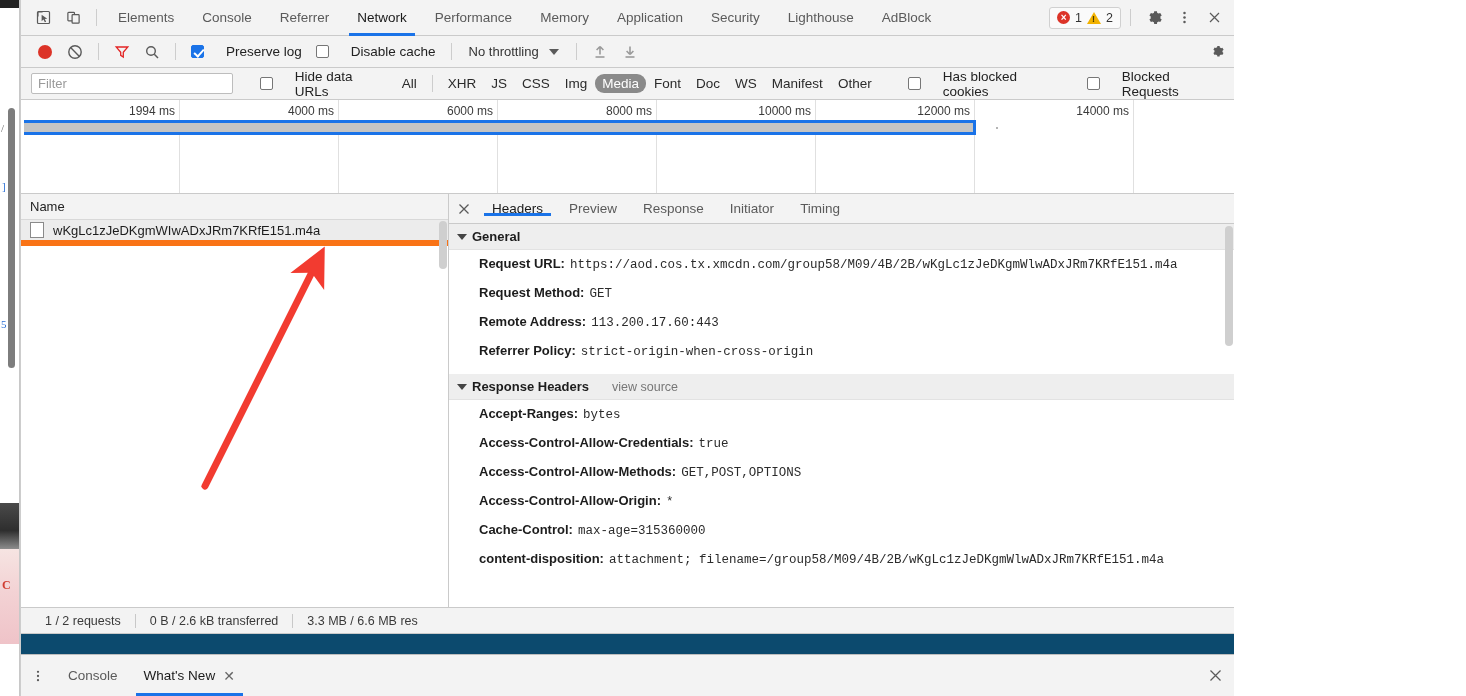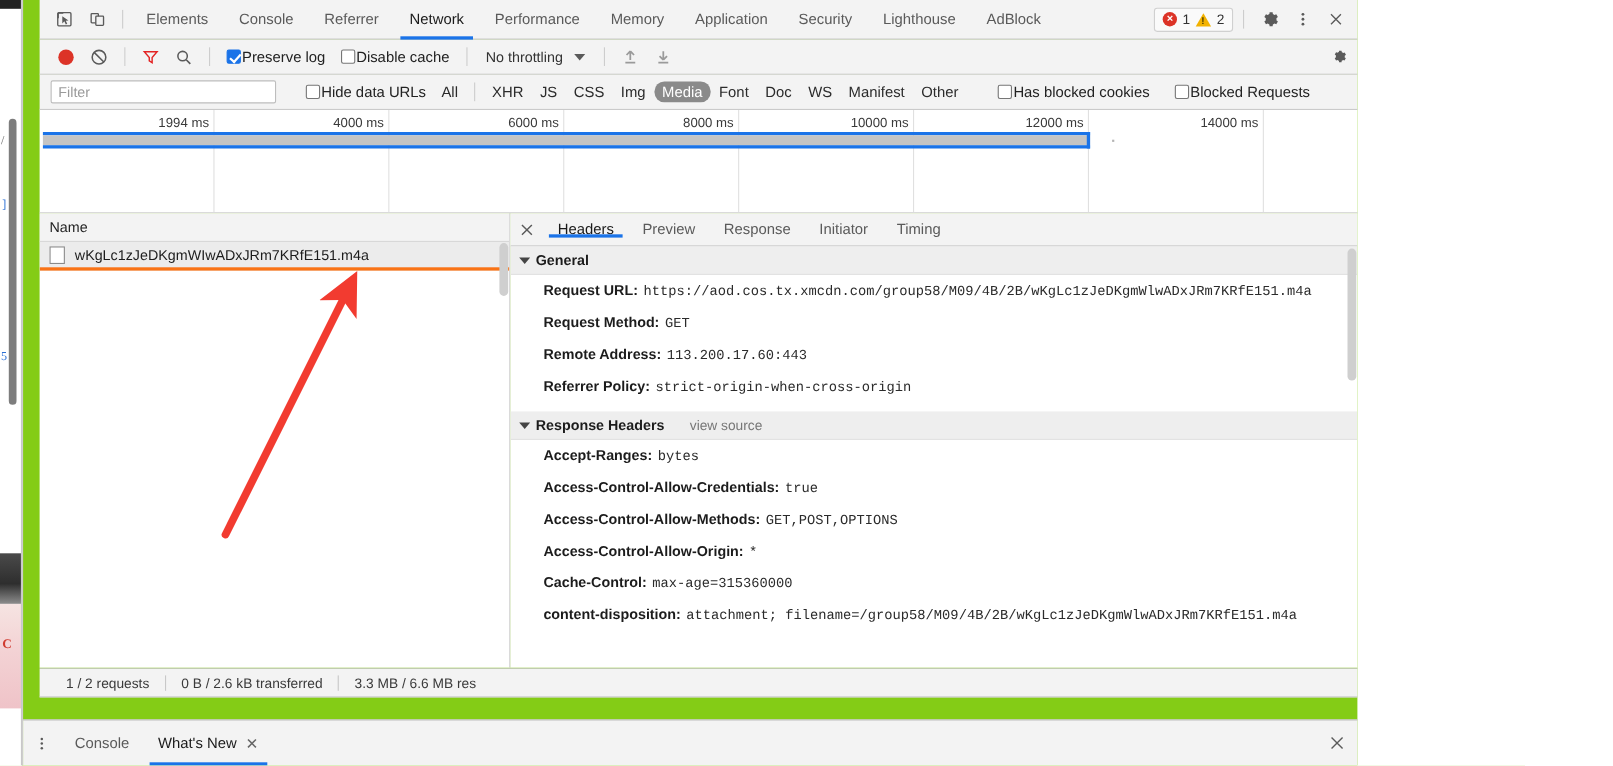--- a/index.html
+++ b/index.html
@@ -54,23 +54,22 @@
   }
   .sliver-edge {
     position: absolute; left: 19px; top: 0; width: 1px; height: 696px;
     background: #c8c8c8;
   }
 
   
   .devtools {
     position: absolute; left: 20px; top: 0;
     width: 1214px; height: 696px;
-    background: #84cc16;
+    background: #0c4a6e;
     border-left: 1px solid #cdcdcd;
-    padding-left: 15px;
   }
 
   
   .toptabs {
     position: relative;
     height: 36px; width: 100%;
     background: #f3f3f3;
     border-bottom: 1px solid #cacaca;
     display: flex; align-items: center;
   }
@@ -148,21 +147,21 @@
     cursor: pointer;
     height: 24px;
   }
   .caret-dn {
     width: 0; height: 0;
     border-left: 5px solid transparent;
     border-right: 5px solid transparent;
     border-top: 6px solid #5a5a5a;
   }
   .chk-wrap {
-    display: flex; align-items: center; gap: 1px;
+    display: flex; align-items: center; gap: 22px;
     font-size: 13.5px; color: #222; cursor: pointer;
     padding: 0 6px; height: 24px;
   }
   .chk {
     width: 13px; height: 13px;
     border: 1px solid #767676; border-radius: 2px;
     background: #fff;
     display: inline-block; position: relative;
     flex: none;
   }
@@ -261,21 +260,21 @@
     font-size: 13px; color: #222;
     background: #f3f3f3;
     border-bottom: 1px solid #d8d8d8;
   }
   .req-row {
     height: 26px;
     display: flex; align-items: center;
     gap: 9px;
     padding-left: 9px;
     background: #ececec;
-    border-bottom: 3px solid #f97316;
+    border-bottom: 6px solid #f97316;
     font-size: 13px; color: #1c1c1c;
     cursor: pointer;
   }
   .file-ico {
     width: 14px; height: 16px;
     border: 1px solid #8a8a8a;
     background: #fff;
     flex: none;
   }
   .lp-scroll {

